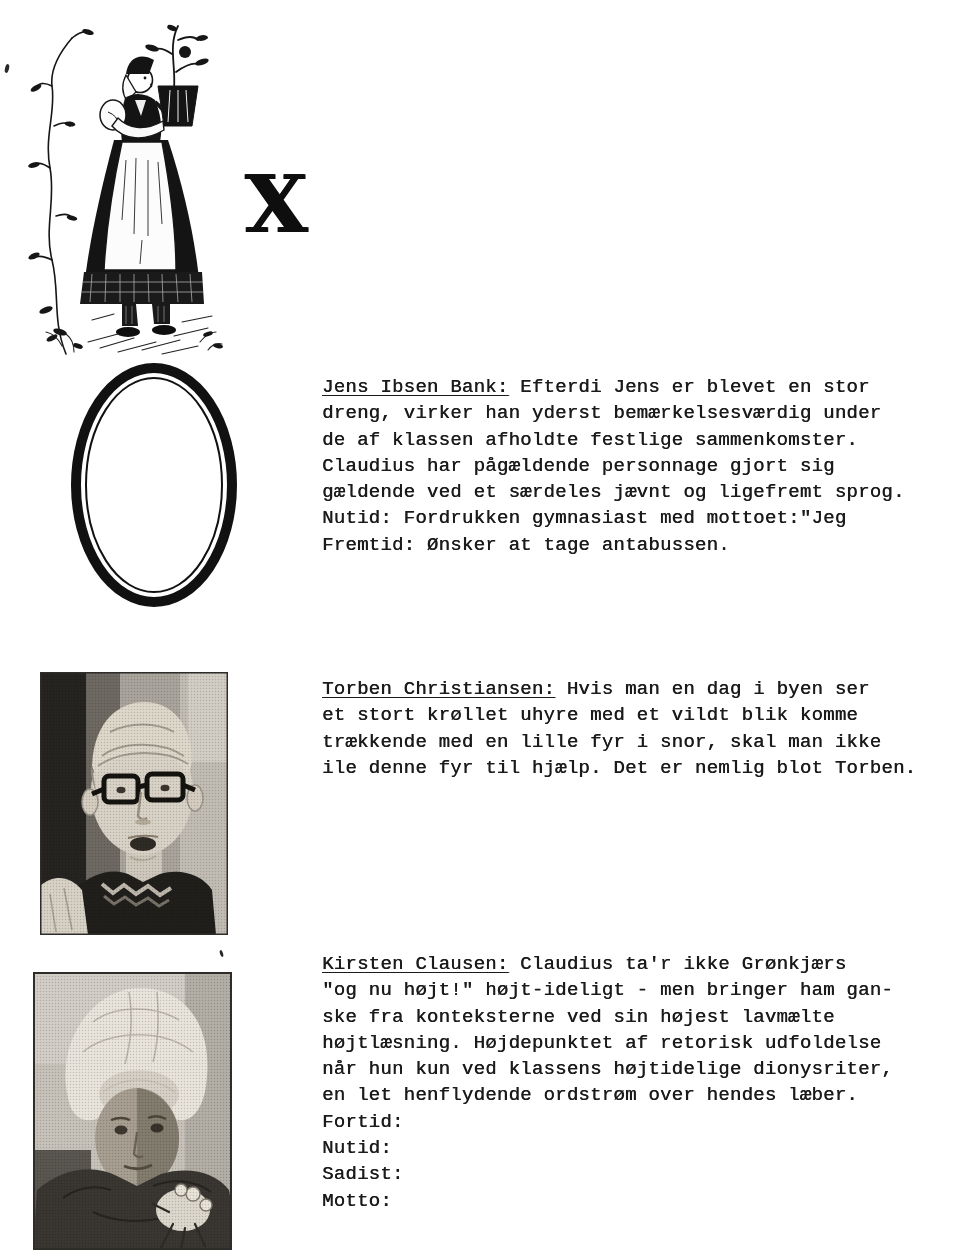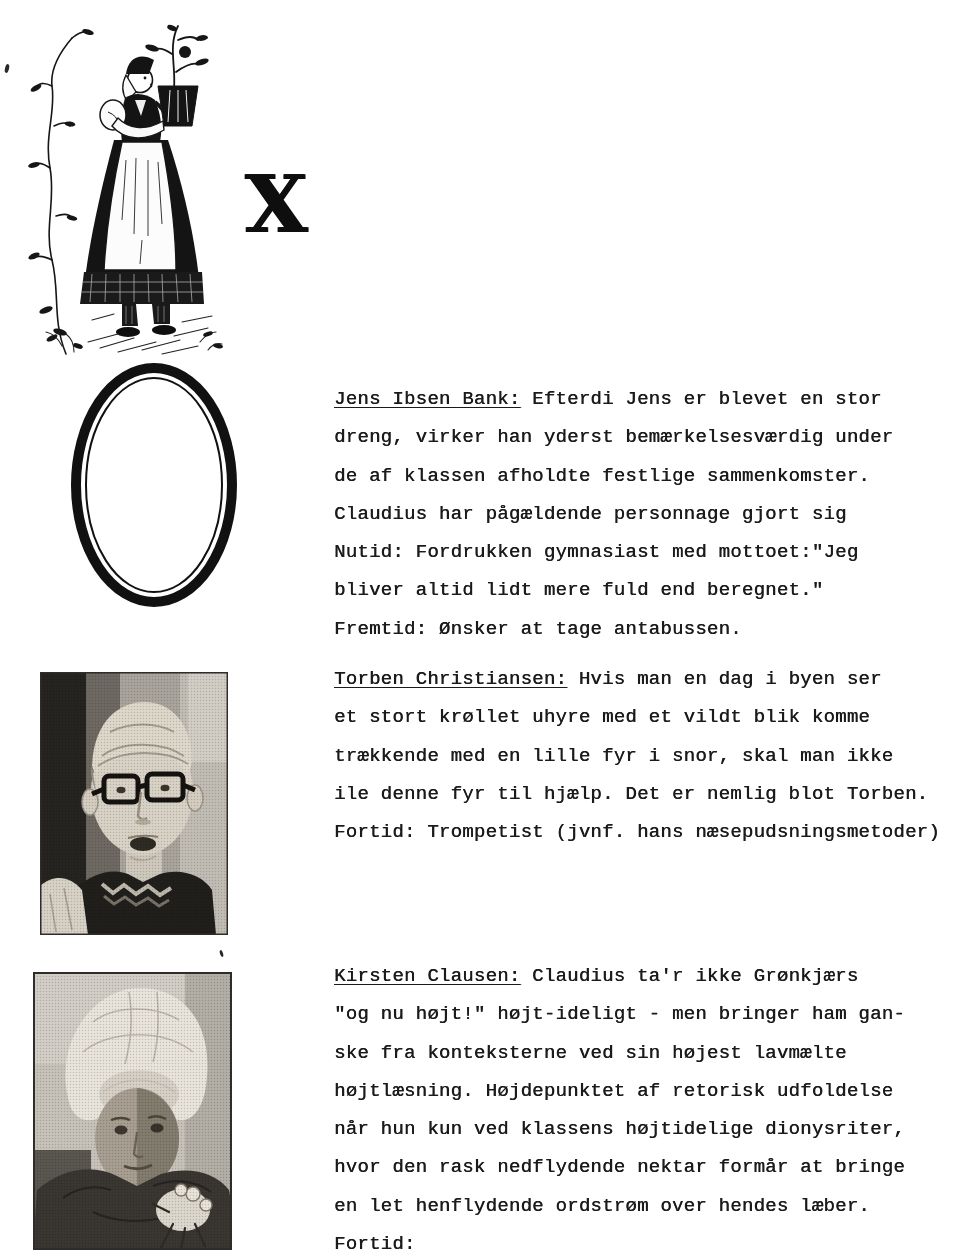--- a/index.html
+++ b/index.html
@@ -1,19 +1,19 @@
 <!DOCTYPE html>
 <html><head>
 <meta charset="utf-8">
 <style>
   html,body{margin:0;padding:0}
   body{width:960px;height:1260px;background:#ffffff;position:relative;overflow:hidden}
   .stage{position:absolute;inset:0;font-family:"Liberation Mono",monospace;color:#1b1b1b}
   .tblock{position:absolute;left:318px}
-  .tline{margin:16px;white-space:pre;font-size:19px;line-height:22.3px;letter-spacing:.25px;
+  .tline{margin:4px;white-space:pre;font-size:19px;line-height:22.3px;letter-spacing:.25px;
          text-shadow:.45px 0 0 currentColor;color:#1b1b1b}
   .uname{text-decoration:underline;text-underline-offset:3px}
   .initial{position:absolute;left:246px;top:166px;font-family:"DejaVu Serif",serif;
            font-weight:bold;font-size:78px;line-height:1;color:#0e0e0e;
            text-shadow:1px 0 0 currentColor,-0.5px 0 0 currentColor;transform:scaleX(1.04)}
   .art{position:absolute}
   .speck{position:absolute;background:#2a2a2a;border-radius:50%}
 </style>
 </head>
 <body>
@@ -140,22 +140,22 @@
     <ellipse cx="84" cy="123" rx="78" ry="117" fill="none" stroke="#111111" stroke-width="10"></ellipse>
     <ellipse cx="84" cy="123" rx="68" ry="107" fill="none" stroke="#111111" stroke-width="2"></ellipse>
   </svg>
 
   <div class="tblock" style="top:372px">
     <p class="tline"><span class="uname">Jens Ibsen Bank:</span><span> Efterdi Jens er blevet en stor</span></p>
     <div>
         <p class="tline">dreng, virker han yderst bemærkelsesværdig under</p>
         <p class="tline">de af klassen afholdte festlige sammenkomster.</p>
         <p class="tline">Claudius har pågældende personnage gjort sig</p>
+        <p class="tline">gældende ved et særdeles jævnt og ligefremt sprog.</p>
         <p class="tline">Nutid: Fordrukken gymnasiast med mottoet:"Jeg</p>
-        <p class="tline">bliver altid lidt mere fuld end beregnet."</p>
         <p class="tline">Fremtid: Ønsker at tage antabussen.</p>
       </div>
   </div>
 
   <svg class="art" style="left:40px;top:672px" width="188" height="263" viewBox="0 0 188 263">
     <defs>
       <pattern id="ht1" width="3" height="3" patternUnits="userSpaceOnUse">
         <circle cx="1.5" cy="1.5" r="0.75" fill="#000000" opacity="0.16"></circle>
       </pattern>
     </defs>
@@ -191,27 +191,26 @@
     <path d="M90,185 Q103,192 116,184" fill="none" stroke="#b3a897" stroke-width="2" opacity="0.8"></path>
     <path d="M30,263 L34,218 C52,200 74,196 88,202 L103,210 L120,202 C140,196 162,202 172,218 L176,263 Z" fill="#211f1c"></path>
     <path d="M62,212 l11,9 l11,-8 l12,9 l12,-8 l12,9 l11,-7" fill="none" stroke="#cfc8bc" stroke-width="4" opacity="0.9"></path>
     <path d="M64,224 l10,8 l11,-7 l11,8 l12,-7 l11,8 l10,-6" fill="none" stroke="#8d867b" stroke-width="3" opacity="0.8"></path>
     <path d="M0,263 L0,214 C14,202 30,204 42,218 L48,263 Z" fill="#d8d2c6"></path>
     <path d="M10,222 L16,260 M24,216 L32,258" stroke="#a69f92" stroke-width="1.6" fill="none"></path>
     <rect width="188" height="263" fill="url(#ht1)"></rect>
     <rect x="0.75" y="0.75" width="186.5" height="261.5" fill="none" stroke="#2f2d2a" stroke-width="1.5"></rect>
   </svg>
 
-  <div class="tblock" style="top:652px">
+  <div class="tblock" style="top:674px">
     <p class="tline"><span class="uname">Torben Christiansen:</span><span> Hvis man en dag i byen ser</span></p>
     <div>
         <p class="tline">et stort krøllet uhyre med et vildt blik komme</p>
         <p class="tline">trækkende med en lille fyr i snor, skal man ikke</p>
         <p class="tline">ile denne fyr til hjælp. Det er nemlig blot Torben.</p>
-        <p class="tline">Fortid: Trompetist (jvnf. hans næsepudsningsmetoder)</p>
       </div>
   </div>
 
   <svg class="art" style="left:33px;top:972px" width="199" height="278" viewBox="0 0 199 278">
     <defs>
       <pattern id="ht2" width="3" height="3" patternUnits="userSpaceOnUse">
         <circle cx="1.5" cy="1.5" r="0.78" fill="#000000" opacity="0.17"></circle>
       </pattern>
     </defs>
     <rect width="199" height="278" fill="#c7c2ba"></rect>
@@ -254,21 +253,20 @@
     <rect x="1" y="1" width="197" height="276" fill="none" stroke="#2f2d2a" stroke-width="2"></rect>
   </svg>
 
   <div class="tblock" style="top:949px">
     <p class="tline"><span class="uname">Kirsten Clausen:</span><span> Claudius ta'r ikke Grønkjærs</span></p>
     <div>
         <p class="tline">"og nu højt!" højt-ideligt - men bringer ham gan-</p>
         <p class="tline">ske fra konteksterne ved sin højest lavmælte</p>
         <p class="tline">højtlæsning. Højdepunktet af retorisk udfoldelse</p>
         <p class="tline">når hun kun ved klassens højtidelige dionysriter,</p>
-        <p class="tline">hvor den rask nedflydende nektar formår at bringe</p>
         <p class="tline">en let henflydende ordstrøm over hendes læber.</p>
         <p class="tline">Fortid:</p>
         <p class="tline">Nutid:</p>
         <p class="tline">Sadist:</p>
         <p class="tline">Motto:</p>
       </div>
   </div>
 
   <div class="speck" style="left:5px;top:64px;width:4px;height:9px;transform:rotate(14deg)"></div>
   <div class="speck" style="left:220px;top:950px;width:3px;height:7px;transform:rotate(-18deg)"></div>

